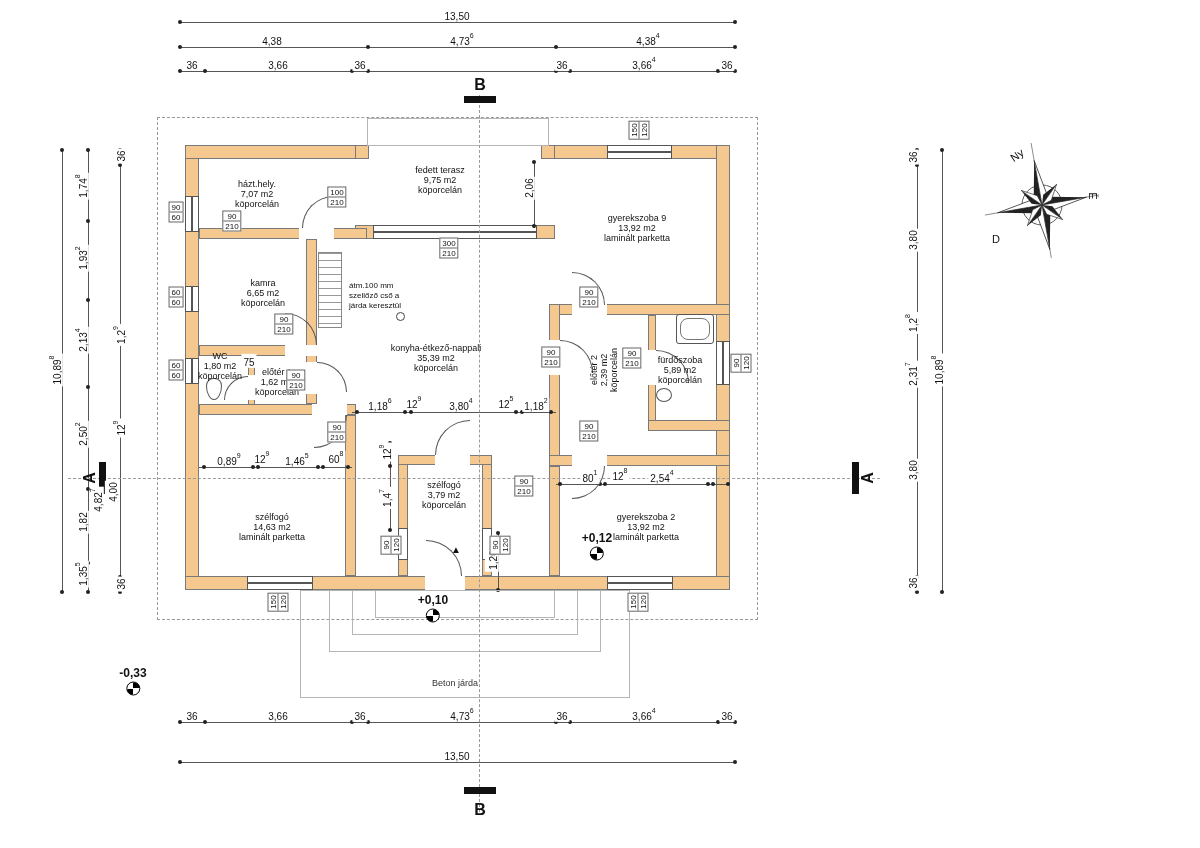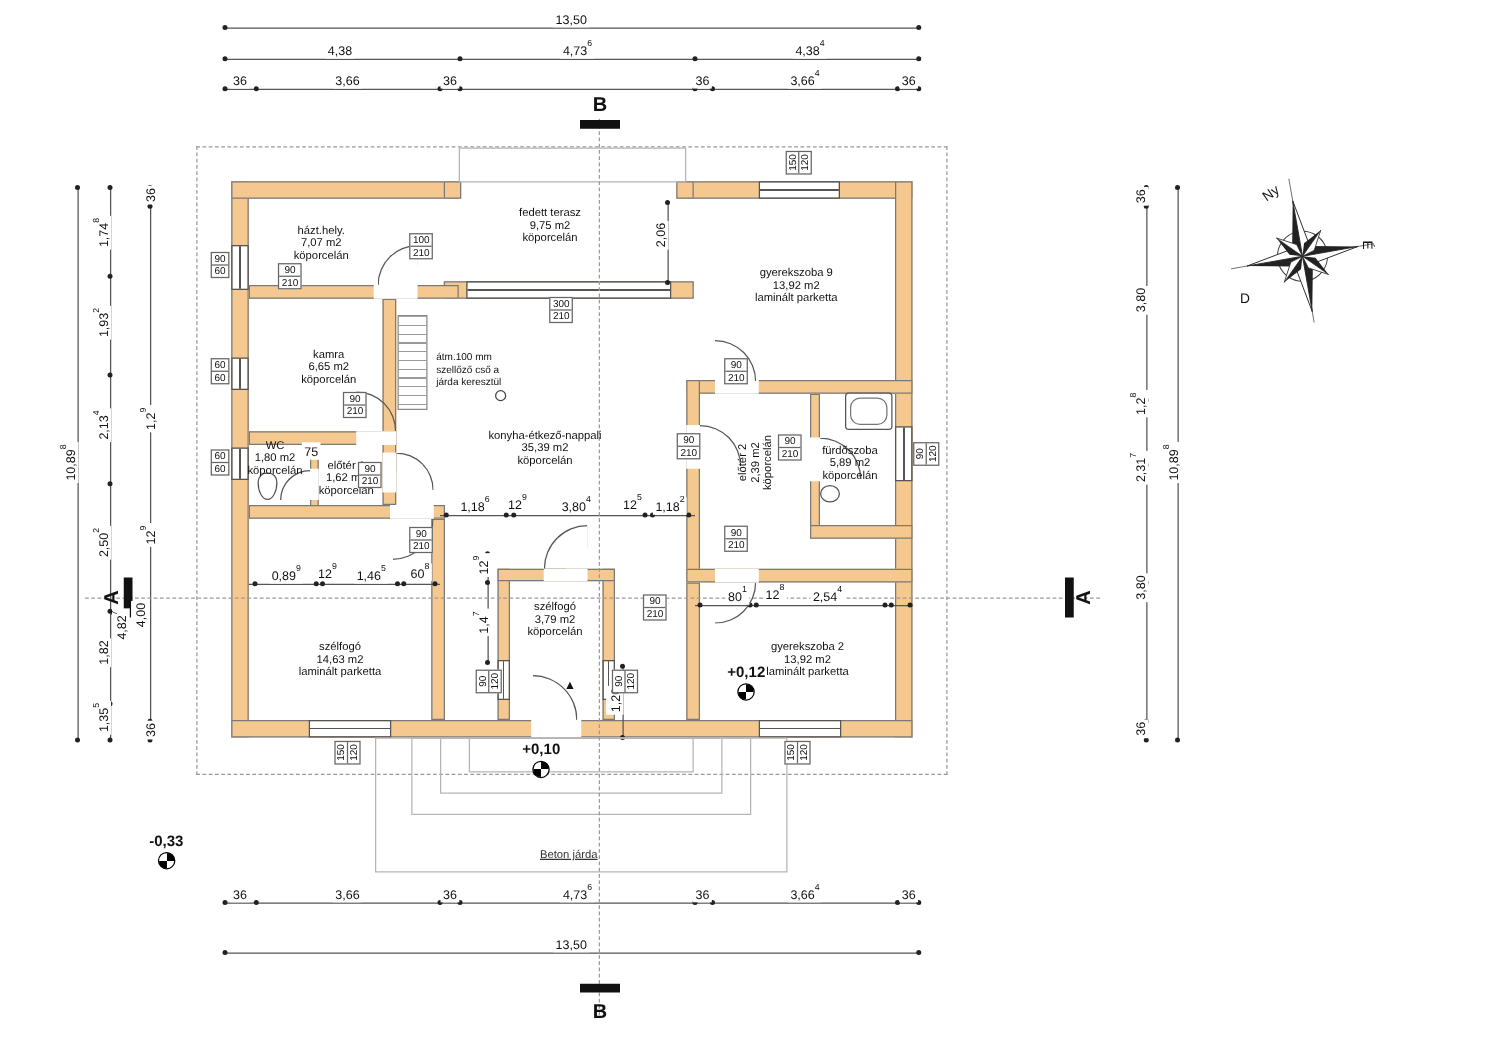--- a/index.html
+++ b/index.html
@@ -44,21 +44,21 @@
   .tub::before{content:"";position:absolute;inset:3px;border:1px solid #777;border-radius:8px;}
   .toilet{border-radius:45% 45% 50% 50%/35% 35% 65% 65%;}
   .sink{border-radius:50%;}
   .vent{position:absolute;border:1px solid #444;border-radius:50%;background:#fff;box-sizing:border-box;}
   .ladder{position:absolute;border:1px solid #888;box-sizing:border-box;
           background:repeating-linear-gradient(to bottom,#999 0 1px,transparent 1px 7px);}
   #title{position:absolute;left:782px;top:66px;width:372px;font-size:37px;letter-spacing:2px;
          font-variant:small-caps;color:#141414;text-align:center;white-space:nowrap;}
   .compass-label{position:absolute;font-size:11px;transform:translate(-50%,-50%);}
   .note{position:absolute;font-size:8px;line-height:10px;white-space:pre-line;}
-  #walkway-note{position:absolute;font-size:9px;transform:translate(-50%,-50%);white-space:nowrap;color:#333;text-decoration:underline;}
+  #walkway-note{position:absolute;font-size:9px;transform:translate(-50%,-50%);white-space:nowrap;color:#333;}
   #entrance-marker{position:absolute;font-size:10px;transform:translate(-50%,-50%);}
   .rl-name{white-space:nowrap;}
 </style>
 </head>
 <body>
 
 <div id="canvas">
 
 
   <div id="plan-layer">

